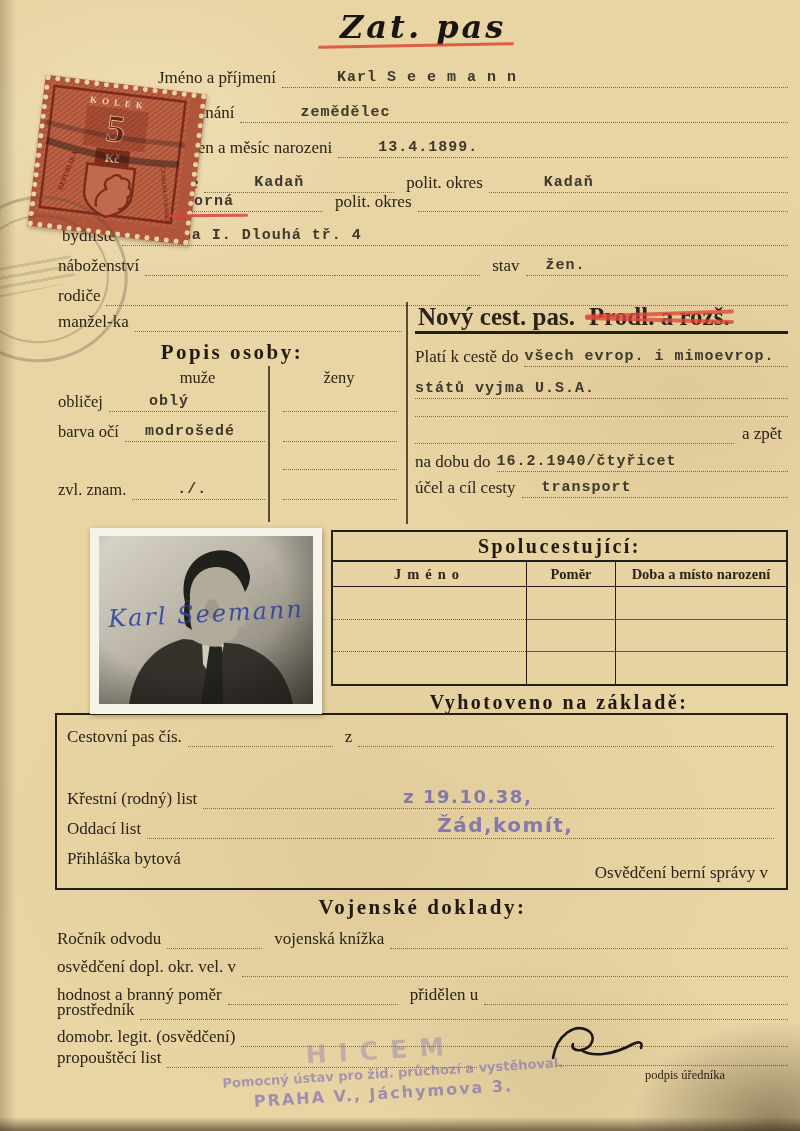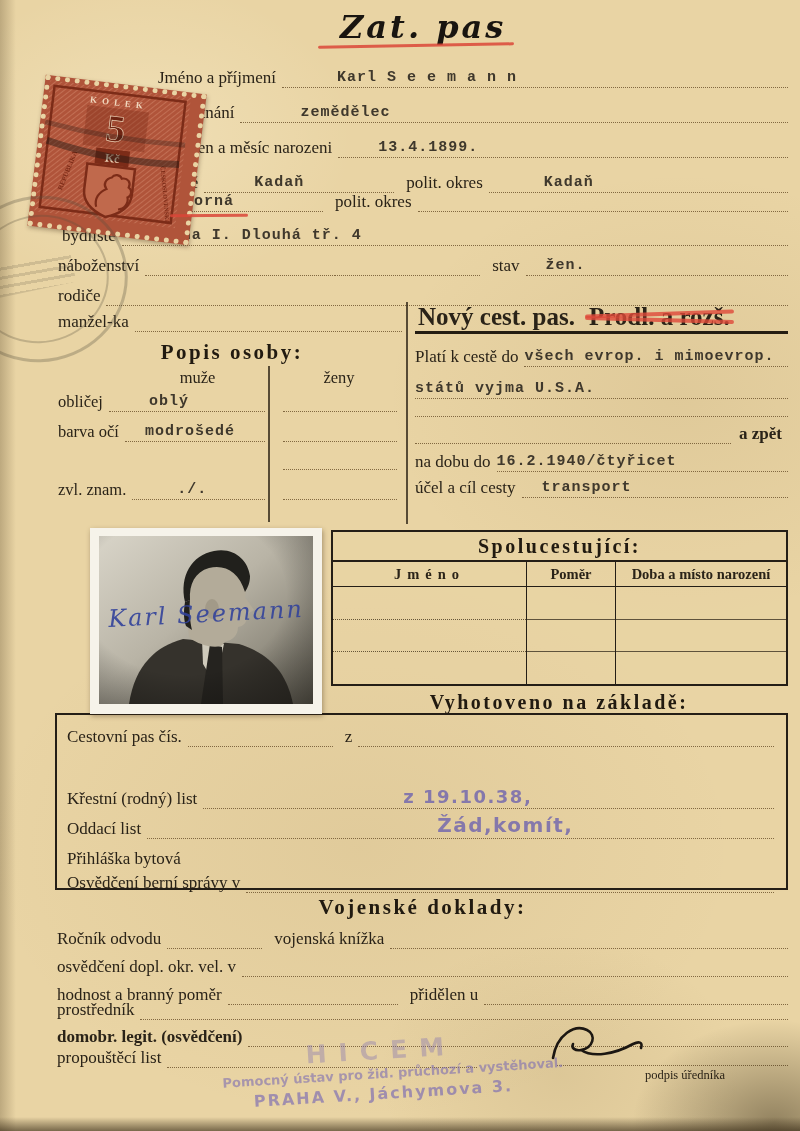--- a/index.html
+++ b/index.html
@@ -251,21 +251,21 @@
   <div class="row" style="left:415px;top:375px;width:373px;">
     <span class="fill">
       <span class="typed">států vyjma U.S.A.</span>
     </span>
   </div>
   <div class="row" style="left:415px;top:393px;width:373px;">
     <span class="fill"></span>
   </div>
   <div class="row" style="left:415px;top:420px;width:373px;">
     <span class="fill"></span>
-    <span class="lbl" style="padding-left:8px;font-weight:bold;">a zpět</span>
+    <span class="lbl" style="padding-left:8px;">a zpět</span>
   </div>
   <div class="row" style="left:415px;top:448px;width:373px;">
     <span class="lbl">na dobu do</span>
     <span class="fill">
       <span class="typed">16.2.1940/čtyřicet</span>
     </span>
   </div>
   <div class="row" style="left:415px;top:474px;width:373px;">
     <span class="lbl">účel a cíl cesty</span>
     <span class="fill">
@@ -344,21 +344,21 @@
     </div>
     <div class="row" style="top:100px;">
       <span class="lbl">Oddací list</span>
       <span class="fill">
         <span class="purple" style="margin-left:290px;font-size:20px;">Žád,komít,</span>
       </span>
     </div>
     <div class="row" style="top:130px;">
       <span class="lbl">Přihláška bytová</span>
     </div>
-    <div class="row" style="top:148px;height:30px;">
+    <div class="row" style="top:148px;height:30px;flex-direction:column;">
       <span class="lbl">Osvědčení berní správy v</span>
       <span class="fill"></span>
     </div>
   </div>
 
   <div class="abs heading" style="left:55px;top:895px;width:735px;">Vojenské doklady:</div>
 
   <div class="row" style="left:57px;top:925px;width:731px;">
     <span class="lbl">Ročník odvodu</span>
     <span class="fill fx95"></span>
@@ -372,21 +372,21 @@
   <div class="row" style="left:57px;top:981px;width:731px;">
     <span class="lbl">hodnost a branný poměr</span>
     <span class="fill fx170"></span>
     <span class="lbl ml12">přidělen u</span>
     <span class="fill"></span>
   </div>
   <div class="row" style="left:57px;top:996px;width:731px;">
     <span class="lbl">prostředník</span>
     <span class="fill"></span>
   </div>
-  <div class="row" style="left:57px;top:1023px;width:731px;font-weight:bold;">
+  <div class="row" style="left:57px;top:1023px;width:731px;">
     <span class="lbl">domobr. legit. (osvědčení)</span>
     <span class="fill"></span>
   </div>
   <div class="row" style="left:57px;top:1044px;width:460px;">
     <span class="lbl">propouštěcí list</span>
     <span class="fill fx310"></span>
   </div>
 
   <svg class="abs" style="left:545px;top:1022px;z-index:9;" width="110" height="44" viewBox="0 0 110 44">
     <path d="M8,36 C12,12 30,2 42,8 C52,13 48,26 36,28 C30,29 26,26 28,22 M36,28 C48,36 70,32 88,22 C94,19 98,20 96,26" fill="none" stroke="#1c1712" stroke-width="2.6" stroke-linecap="round"></path>

